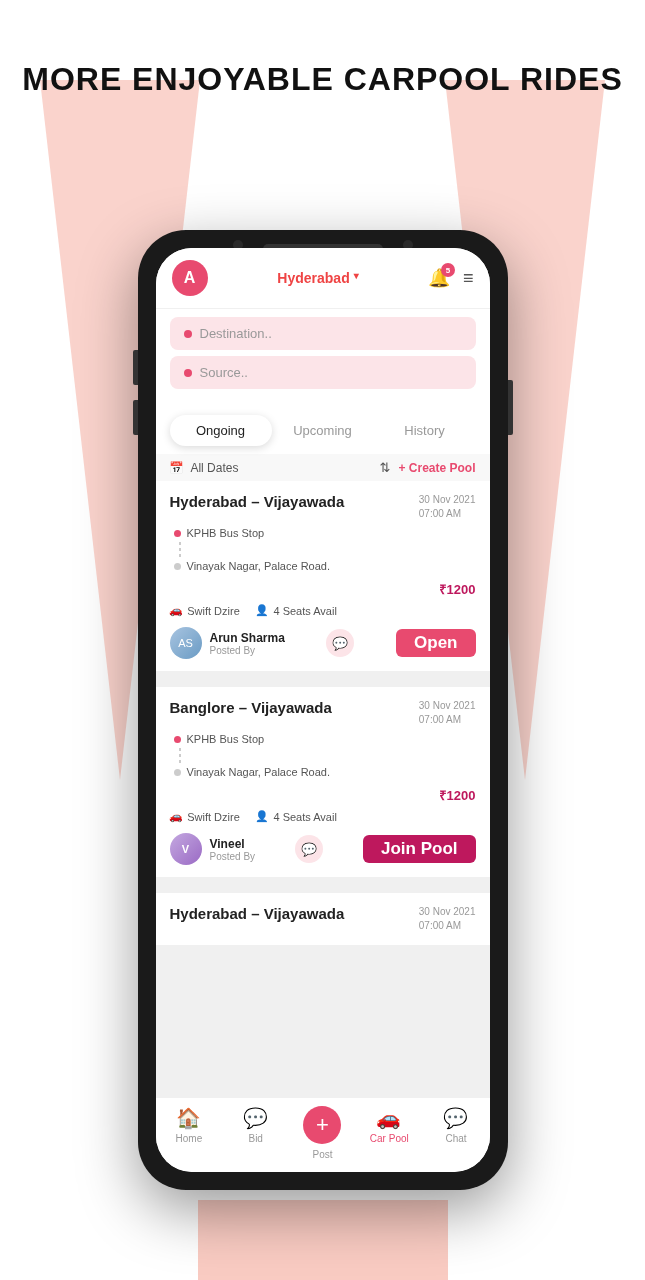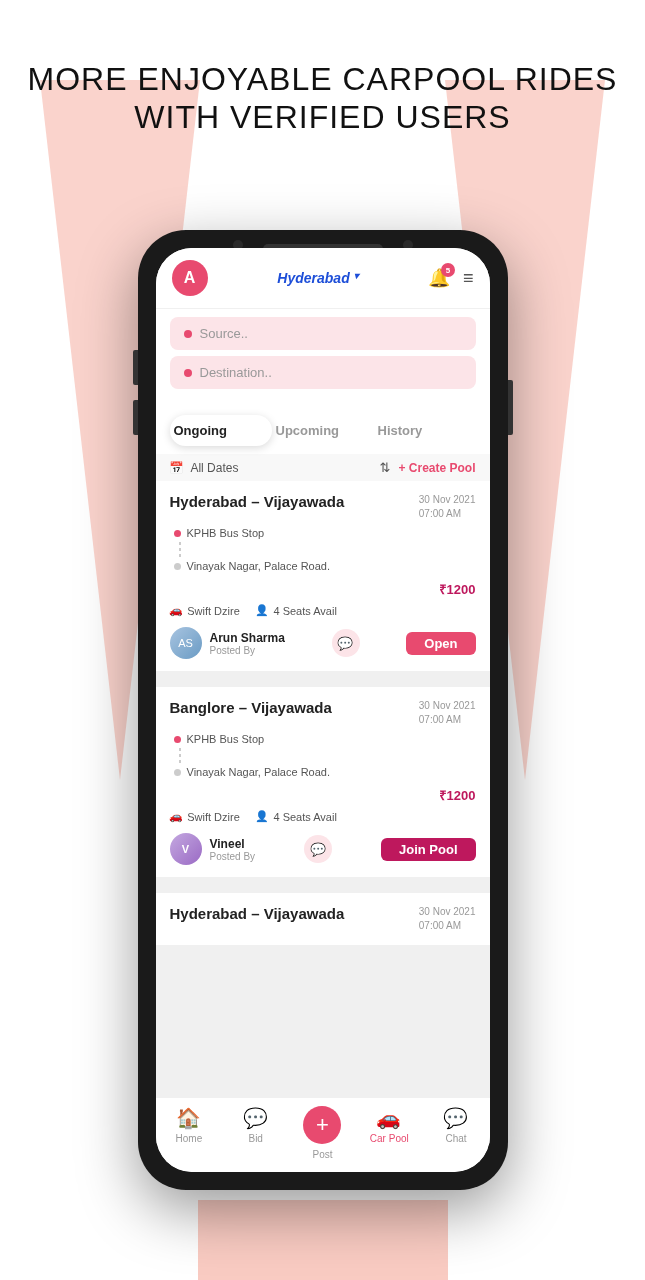--- a/index.html
+++ b/index.html
@@ -55,21 +55,21 @@
     
     .page-header {
       position: absolute;
       top: 60px;
       left: 0; right: 0;
       text-align: center;
       z-index: 2;
     }
     .page-header h1 {
       font-size: 32px;
-      font-weight: 400;
+      font-weight: 700;
       color: #111;
       line-height: 1.2;
       letter-spacing: 1px;
     }
 
     
     .phone {
       position: absolute;
       top: 230px;
       left: 50%;
@@ -153,23 +153,22 @@
       background: #e84a6f;
       border-radius: 50%;
       display: flex; align-items: center; justify-content: center;
       color: #fff;
       font-weight: bold;
       font-size: 16px;
     }
     .location-btn {
       display: flex; gap: 4px;
       font-size: 14px;
-      color: #1d4ed8;
+      color: #ef4444;
       font-weight: 600;
-      font-style: italic;
     }
     .chevron-icon { font-size: 10px; }
     .header-right {
       display: flex; align-items: center; gap: 12px;
     }
     .notif-wrapper {
       position: relative;
     }
     .notif-badge {
       position: absolute;
@@ -207,24 +206,24 @@
 
     
     .tabs {
       display: flex;
       padding: 8px 14px;
       background: #fff;
       gap: 0;
     }
     .tab {
       flex: 1;
-      text-align: left;
+      text-align: center;
       padding: 8px 4px;
       font-size: 13px;
-      font-weight: 700;
+      font-weight: 400;
       color: #999;
       cursor: pointer;
       border-radius: 20px;
     }
     .tab.active {
       background: #fff;
       color: #222;
       box-shadow: 0 2px 8px rgba(0,0,0,0.15);
     }
 
@@ -335,21 +334,21 @@
     .chat-icon-btn {
       width: 28px; height: 28px;
       background: #fce4e8;
       border-radius: 50%;
       display: flex; align-items: center; justify-content: center;
       font-size: 13px;
     }
     .action-btn {
       padding: 4px 18px;
       border-radius: 6px;
-      font-size: 13px;
+      font-size: 17px;
       font-weight: 700;
       color: #fff;
       border: none;
       cursor: pointer;
     }
     .btn-open { background: #e84a6f; }
     .btn-join { background: #be185d; }
 
     
     .bottom-nav {
@@ -401,21 +400,20 @@
 
 <div class="bg-wrapper">
   <div class="bg-v-left"></div>
   <div class="bg-v-right"></div>
   <div class="bg-bottom-rect"></div>
 </div>
 
 <div class="page-header">
   <h1>
     <span>MORE ENJOYABLE CARPOOL RIDES</span><br>
-    <span>WITH VERIFIED USERS</span>
   </h1>
 </div>
 
 <div class="phone">
   <div class="phone-notch"></div>
   <div class="phone-camera-left"></div>
   <div class="phone-camera-right"></div>
   <div class="btn-vol btn-vol-1"></div>
   <div class="btn-vol btn-vol-2"></div>
   <div class="btn-power"></div>
@@ -435,25 +433,25 @@
           <span class="bell-icon">🔔</span>
           <div class="notif-badge">5</div>
         </div>
         <span class="menu-icon">≡</span>
       </div>
     </div>
 
     <div class="search-area">
       <div class="search-field">
         <span class="dot-pink"></span>
-        <span>Source..</span>
+        <span>Destination..</span>
       </div>
       <div class="search-field">
         <span class="dot-pink"></span>
-        <span>Destination..</span>
+        <span>Source..</span>
       </div>
     </div>
 
     <div class="tabs">
       <div class="tab active">Ongoing</div>
       <div class="tab">Upcoming</div>
       <div class="tab">History</div>
     </div>
 
     <div class="filter-bar">

